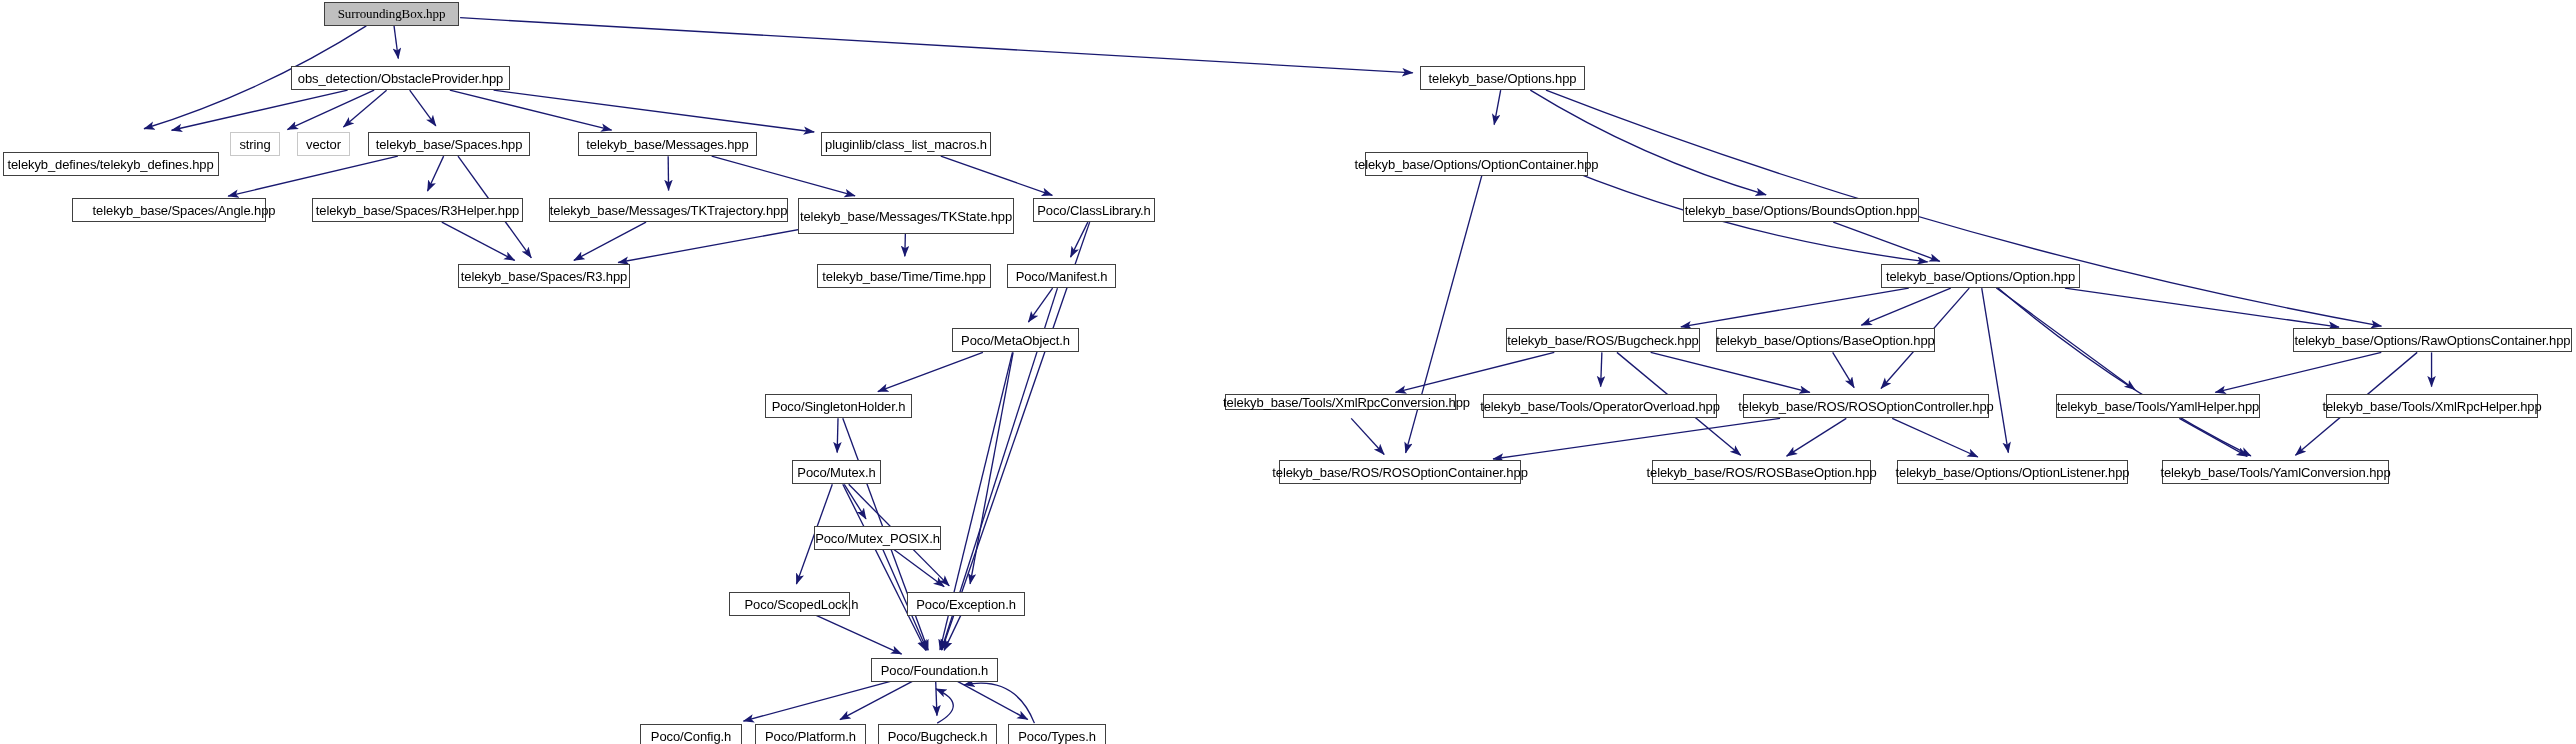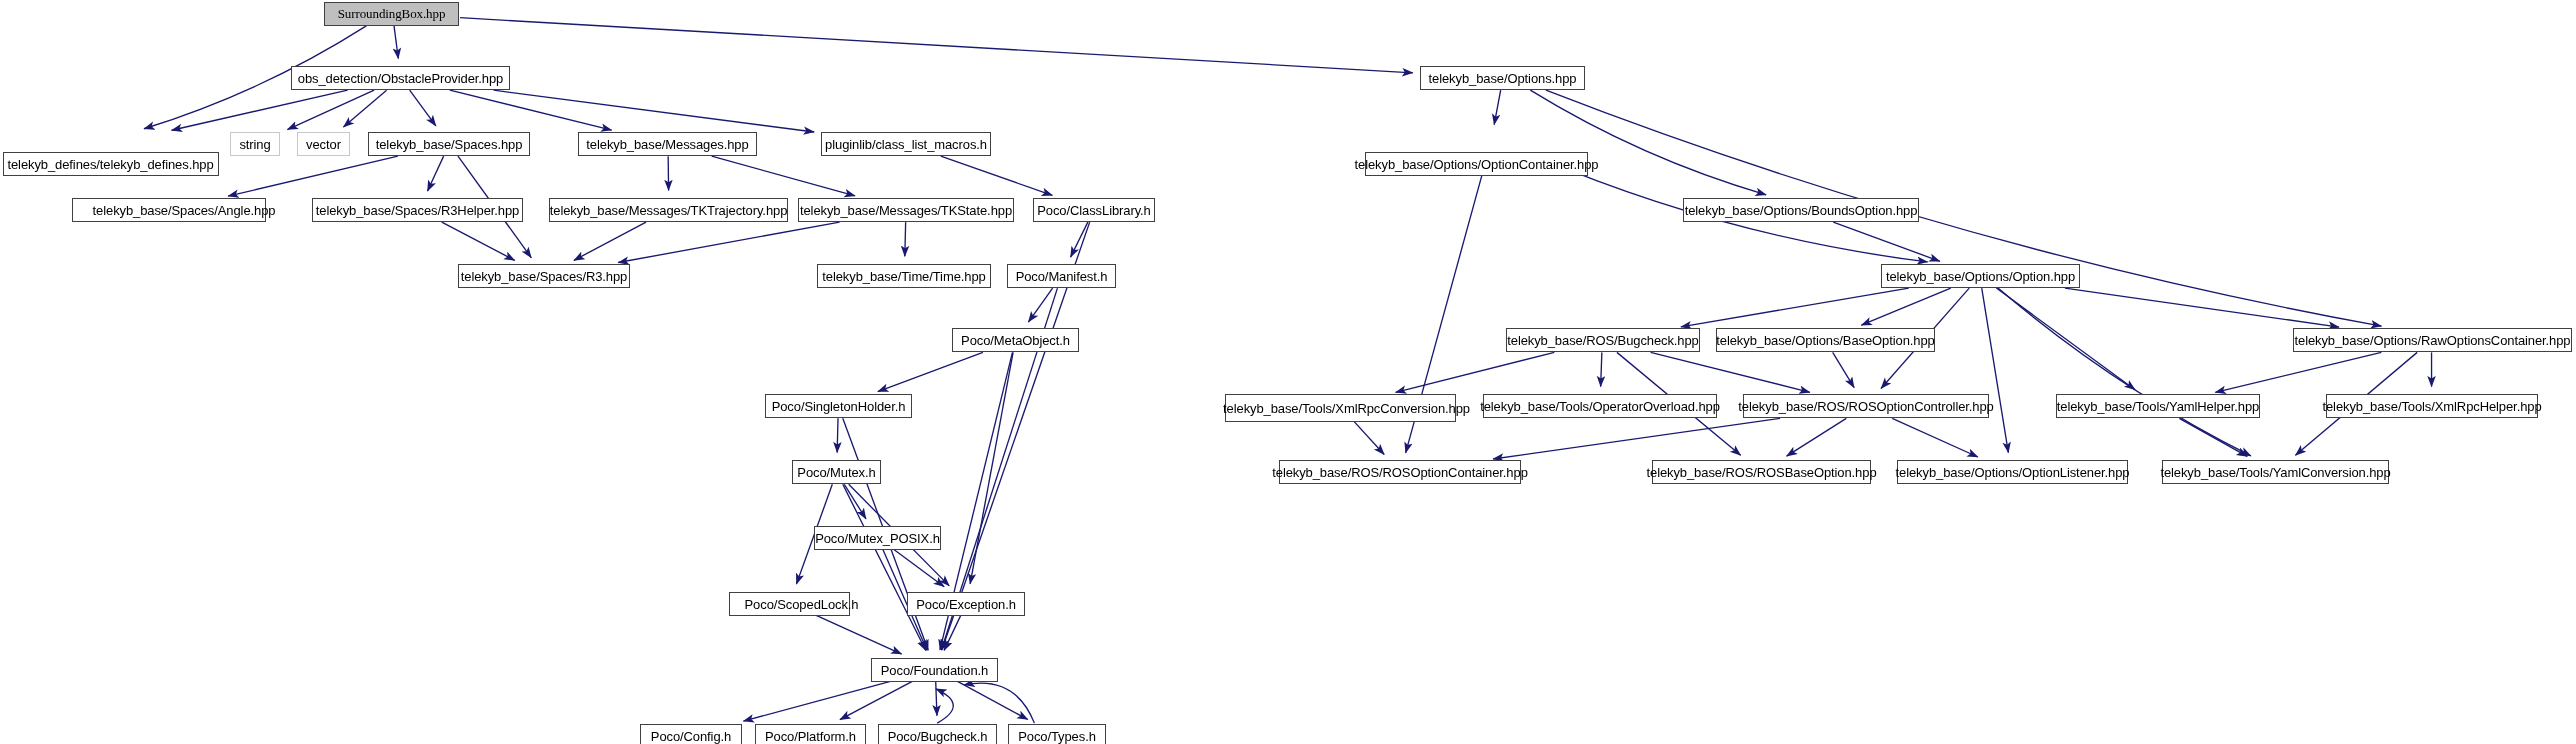--- a/index.html
+++ b/index.html
@@ -134,21 +134,21 @@
       </div>
       <div class="node" style="left: 72px; top: 198px; width: 194px; height: 24px; padding-left: 30px;">
         <span class="lbl">telekyb_base/Spaces/Angle.hpp</span>
       </div>
       <div class="node" style="left: 312px; top: 198px; width: 211px; height: 24px;">
         <span class="lbl">telekyb_base/Spaces/R3Helper.hpp</span>
       </div>
       <div class="node" style="left: 549px; top: 198px; width: 239px; height: 24px;">
         <span class="lbl">telekyb_base/Messages/TKTrajectory.hpp</span>
       </div>
-      <div class="node" style="left: 798px; top: 198px; width: 216px; height: 24px;">
+      <div class="node" style="left: 798px; top: 198px; width: 216px; height: 36px;">
         <span class="lbl">telekyb_base/Messages/TKState.hpp</span>
       </div>
       <div class="node" style="left: 1033px; top: 198px; width: 122px; height: 24px;">
         <span class="lbl">Poco/ClassLibrary.h</span>
       </div>
       <div class="node" style="left: 1365px; top: 132px; width: 223px; height: 24px; margin-top: 20px;">
         <span class="lbl">telekyb_base/Options/OptionContainer.hpp</span>
       </div>
       <div class="node" style="left: 458px; top: 264px; width: 172px; height: 24px;">
         <span class="lbl">telekyb_base/Spaces/R3.hpp</span>
@@ -173,21 +173,21 @@
       </div>
       <div class="node" style="left: 1716px; top: 328px; width: 219px; height: 24px;">
         <span class="lbl">telekyb_base/Options/BaseOption.hpp</span>
       </div>
       <div class="node" style="left: 2293px; top: 328px; width: 279px; height: 24px;">
         <span class="lbl">telekyb_base/Options/RawOptionsContainer.hpp</span>
       </div>
       <div class="node" style="left: 765px; top: 394px; width: 147px; height: 24px;">
         <span class="lbl">Poco/SingletonHolder.h</span>
       </div>
-      <div class="node" style="left: 1225px; top: 394px; width: 231px; height: 28px; padding-left: 12px;">
+      <div class="node" style="left: 1225px; top: 394px; width: 231px; height: 16px; padding-left: 12px;">
         <span class="lbl">telekyb_base/Tools/XmlRpcConversion.hpp</span>
       </div>
       <div class="node" style="left: 1483px; top: 394px; width: 234px; height: 24px;">
         <span class="lbl">telekyb_base/Tools/OperatorOverload.hpp</span>
       </div>
       <div class="node" style="left: 1743px; top: 394px; width: 246px; height: 24px;">
         <span class="lbl">telekyb_base/ROS/ROSOptionController.hpp</span>
       </div>
       <div class="node" style="left: 2056px; top: 394px; width: 204px; height: 24px;">
         <span class="lbl">telekyb_base/Tools/YamlHelper.hpp</span>

